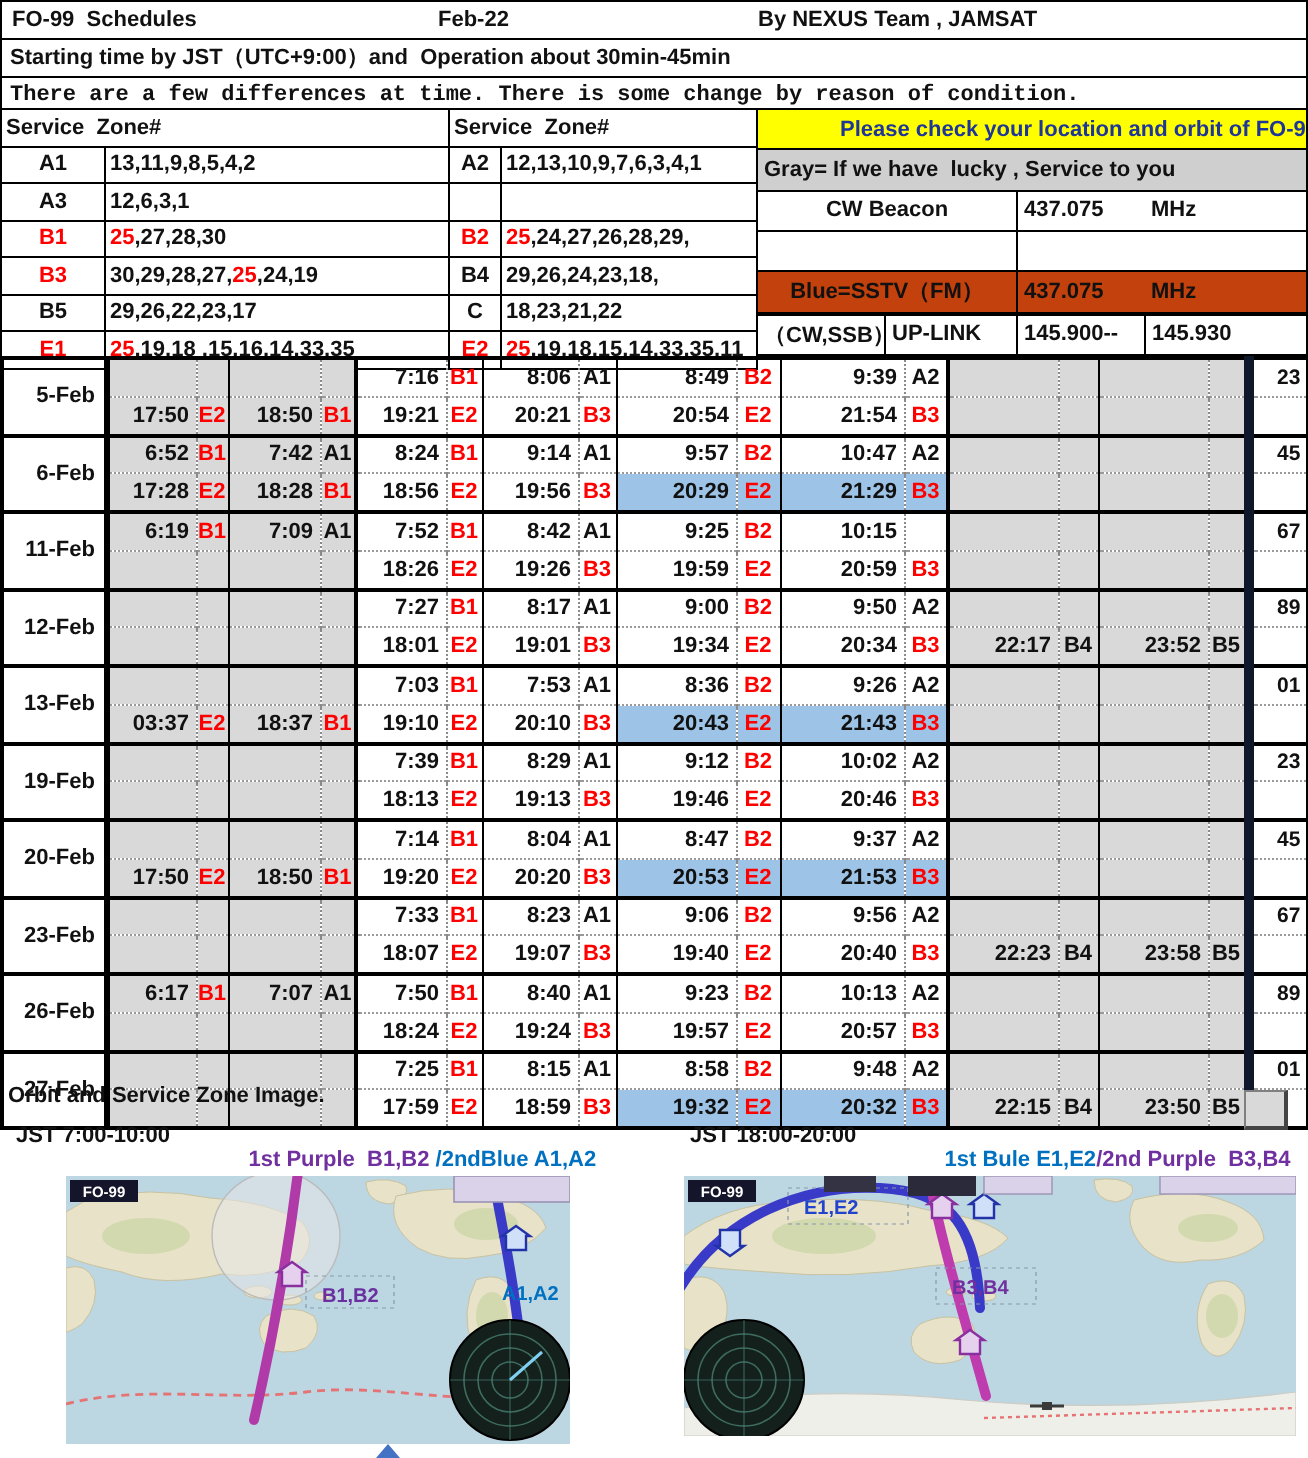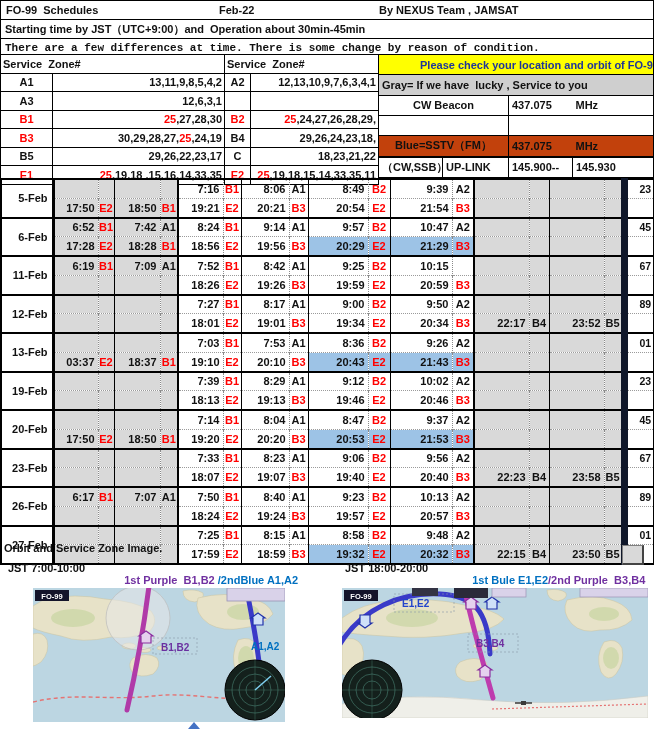--- a/index.html
+++ b/index.html
@@ -13,39 +13,39 @@
   .h-title{position:absolute;left:5px;top:0;}
   .h-date{position:absolute;left:218px;top:0;}
   .h-by{position:absolute;left:378px;top:0;}
   .h-long{position:absolute;left:4px;top:0;}
   
   table{border-collapse:collapse;table-layout:fixed;}
   #zones{position:absolute;left:0;top:54px;width:378px;height:124px;border:1px solid #000;font-size:11px;}
   #zones td,#zones th{border:1px solid #000;padding:0 2px;height:17.5px;overflow:hidden;white-space:pre;}
   #zones th{text-align:left;font-size:11px;}
   #zones td.lab{text-align:center;}
-  #zones td.val{text-align:right;}
+  #zones td.val{text-align:left;}
   .red{color:#FF0000;}
   
   #freq{position:absolute;left:378px;top:54px;width:275px;height:124px;border:1px solid #000;border-left:none;font-size:11px;}
   #freq td{border:1px solid #000;padding:0 3px;height:17.5px;overflow:hidden;white-space:pre;}
   #freq .banner{background:#FFFF00;color:#1F3699;text-align:right;padding-left:41px;}
   #freq .graynote{background:#CFCFCF;text-align:left;}
   #freq .bluebg{background:#c2410c;}
   #freq .ctr{text-align:center;}
   #freq .nol-r{border-right:none;}
   #freq .nol-l{border-left:none;}
   #freq .thickb td{border-bottom:2px solid #000;}
   
   #sched{position:absolute;left:0;top:178px;width:653px;height:355px;border:2px solid #000;font-size:11px;}
   #sched td{padding:0;height:17.75px;overflow:hidden;white-space:pre;}
   #sched td.date{text-align:right;padding-right:4px;border-right:3px solid #000000;}
   #sched td.t{text-align:right;padding-right:3px;border-left:1px solid #000;}
   #sched td.z{text-align:center;border-left:1px dotted #8a8a8a;}
-  #sched td.num{text-align:left;padding-left:12px;border-left:7px solid #0f172a;font-size:10.5px;}
+  #sched td.num{text-align:left;padding-left:12px;border-left:5px solid #0f172a;font-size:10.5px;}
   #sched td.thL{border-left:2px solid #000;}
   #sched tr.am td{border-top:2px solid #000;}
   #sched tr.pm td{border-top:1px dotted #9a9a9a;}
   #sched td.g{background:#D9D9D9;}
   #sched td.b{background:#9DC3E6;}
   
   .abs{position:absolute;white-space:pre;}
   #orbit-title{left:4px;top:542px;font-size:11px;}
   #gray-btn{left:622px;top:545px;width:19px;height:17px;background:#D9D9D9;
             border:1px solid #808080;border-right:2px solid #444;border-bottom:2px solid #444;}

